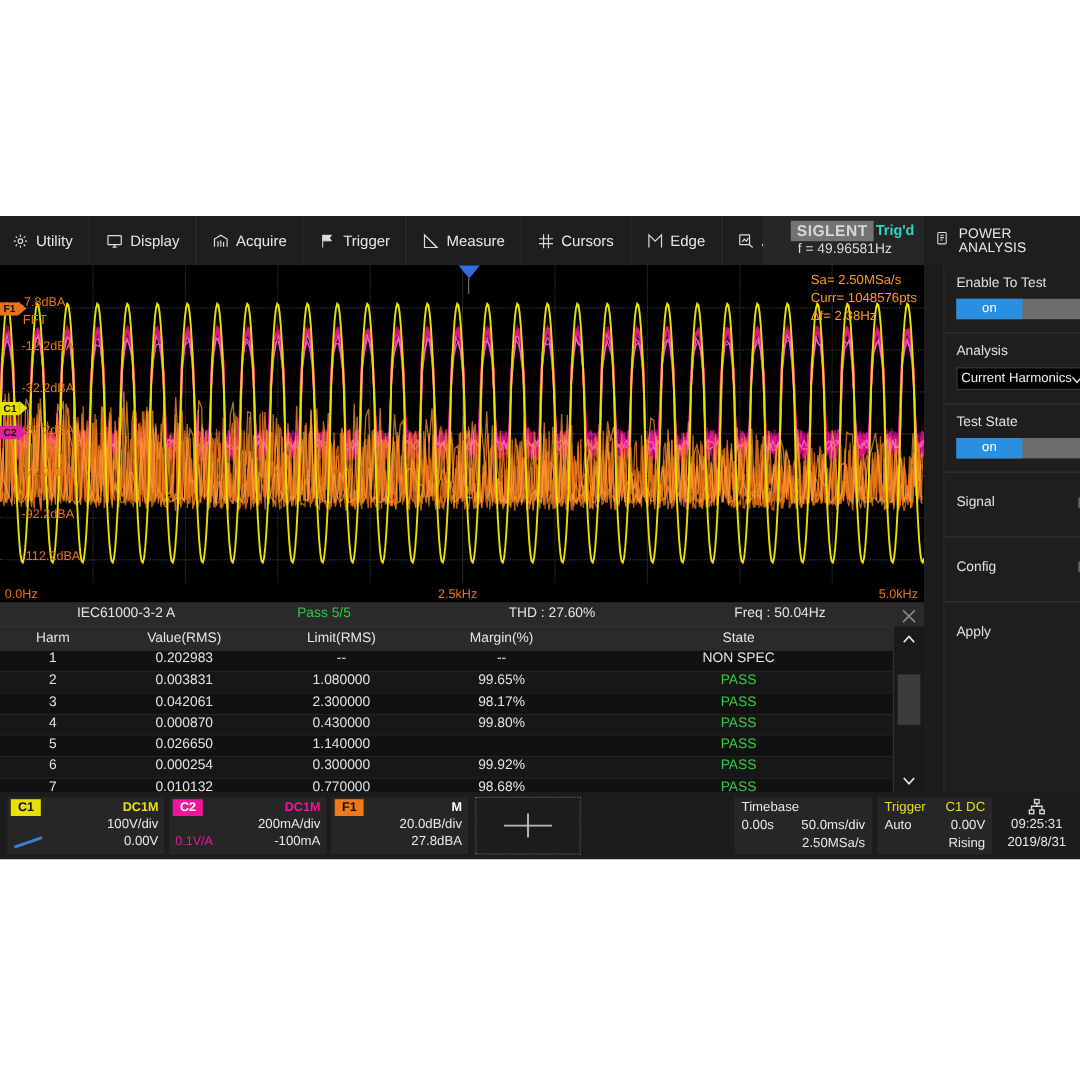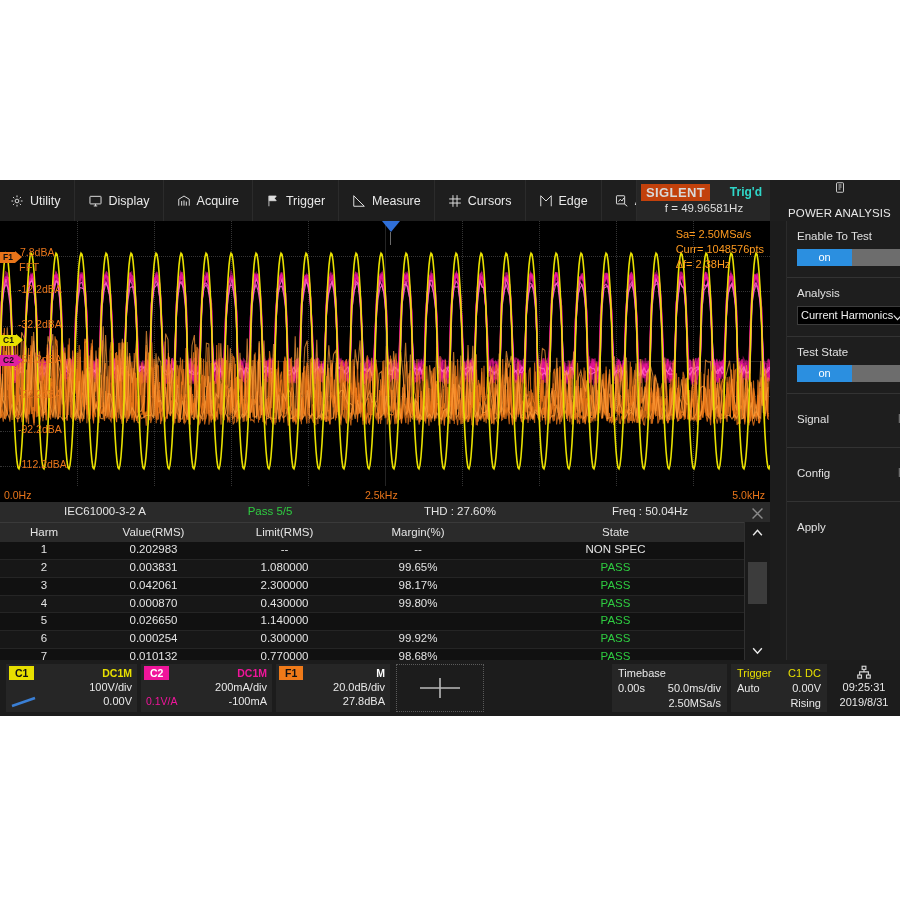--- a/index.html
+++ b/index.html
@@ -5,24 +5,24 @@
   html,body{margin:0;padding:0;background:#ffffff;}
   body{width:900px;height:900px;font-family:"Liberation Sans",sans-serif;}
   .shot{position:absolute;left:0;top:180px;width:900px;height:536px;background:#1c1c1c;overflow:hidden;}
 
   
   .menubar{position:absolute;left:0;top:0;width:900px;height:41px;background:#1e1e1e;display:flex;align-items:center;}
   .mi{display:flex;align-items:center;gap:6px;height:41px;padding:0 13px;color:#e8e8e8;font-size:12.5px;border-right:1px solid #2b2b2b;}
   .mi:first-child{padding-left:10px;}
   .mi svg{display:block;}
   .logoblk{position:absolute;left:636px;top:0;width:134px;height:41px;background:#262626;border-left:1px solid #2b2b2b;border-right:1px solid #2b2b2b;}
-  .siglent{position:absolute;left:4px;top:4px;font-size:13px;font-weight:bold;color:#d8d8d8;letter-spacing:.4px;background:#c2410c;padding:1px 5px;}
+  .siglent{position:absolute;left:22px;top:4px;font-size:13px;font-weight:bold;color:#d8d8d8;letter-spacing:.4px;background:#737373;padding:1px 5px;}
   .trigd{position:absolute;right:9px;top:5px;font-size:12px;color:#2fd6c8;font-weight:bold;}
   .freqline{position:absolute;left:0;top:22px;width:134px;text-align:center;font-size:11.5px;color:#dcdcdc;}
-  .pwrhdr{position:absolute;left:770px;top:0;width:130px;height:41px;background:#1e1e1e;display:flex;align-items:center;gap:8px;padding-left:9px;box-sizing:border-box;flex-direction:column;}
+  .pwrhdr{position:absolute;left:770px;top:0;width:130px;height:41px;background:#1e1e1e;display:flex;align-items:center;gap:8px;padding-left:9px;box-sizing:border-box;}
   .pwrhdr span.t{font-size:11.5px;color:#e8e8e8;letter-spacing:.1px;}
 
   
   .wave{position:absolute;left:0;top:41px;width:770px;height:281px;background:#000;overflow:hidden;}
   .gridline{position:absolute;background:rgba(120,120,120,.30);}
   .gdash{position:absolute;border-top:1px dotted rgba(150,150,150,.35);}
   .gdashv{position:absolute;border-left:1px dotted rgba(150,150,150,.35);}
   .wlabel{position:absolute;font-size:10.5px;color:#e8751a;white-space:nowrap;}
   .infoR{position:absolute;right:6px;top:6px;text-align:left;font-size:11px;color:#ff9a1f;line-height:15px;}
   .trigarrow{position:absolute;left:382px;top:0;width:0;height:0;border-left:9px solid transparent;border-right:9px solid transparent;border-top:11px solid #2f6fd8;}

